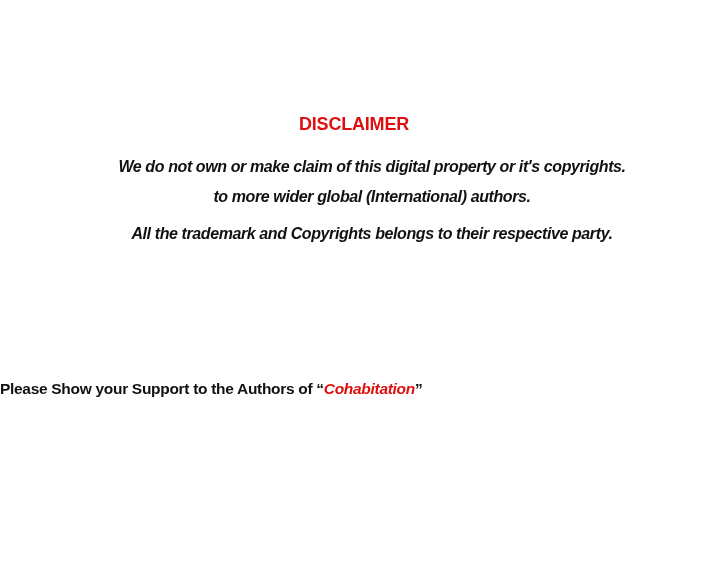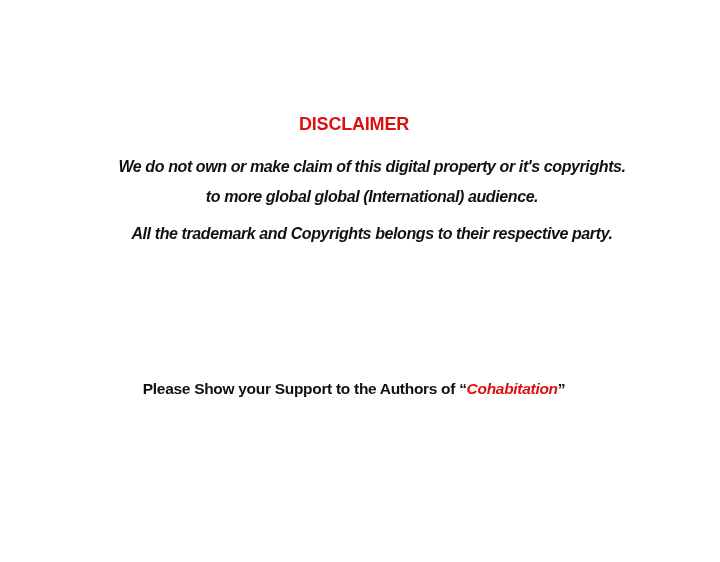--- a/index.html
+++ b/index.html
@@ -42,42 +42,41 @@
       padding-left: 36px;
     }
     .disclaimer-body .para2 {
       margin-top: 7px;
     }
     .support-block {
       position: absolute;
       top: 375px;
       left: 0;
       right: 0;
-      text-align: center;
       font-size: 15.5px;
       font-weight: bold;
       letter-spacing: -0.3px;
       line-height: 28px;
       color: #111111;
     }
     .series-name {
       font-style: italic;
       color: #dc1010;
     }
   </style>
 </head>
 <body>
 
 <div class="page">
 
   <div class="disclaimer-title">DISCLAIMER</div>
 
   <div class="disclaimer-body">
     <div>We do not own or make claim of this digital property or it's copyrights.</div>
-    <div>to more global global (International) audience.</div>
+    <div>to more wider global (International) authors.</div>
     <div class="para2">All the trademark and Copyrights belongs to their respective party.</div>
   </div>
 
   <div class="support-block">
     <div><span>Please Show your Support to the Authors of “</span><span class="series-name">Cohabitation</span><span>”</span></div>
   </div>
 
 </div>
 
 </body></html>

